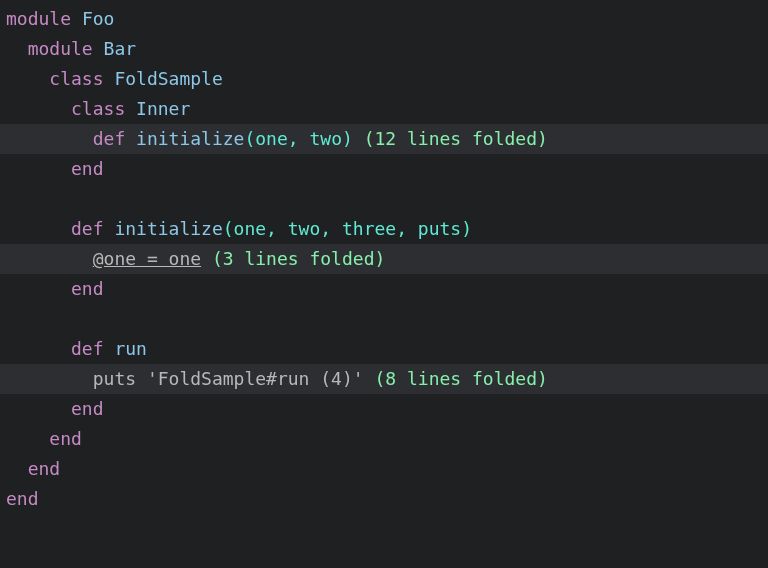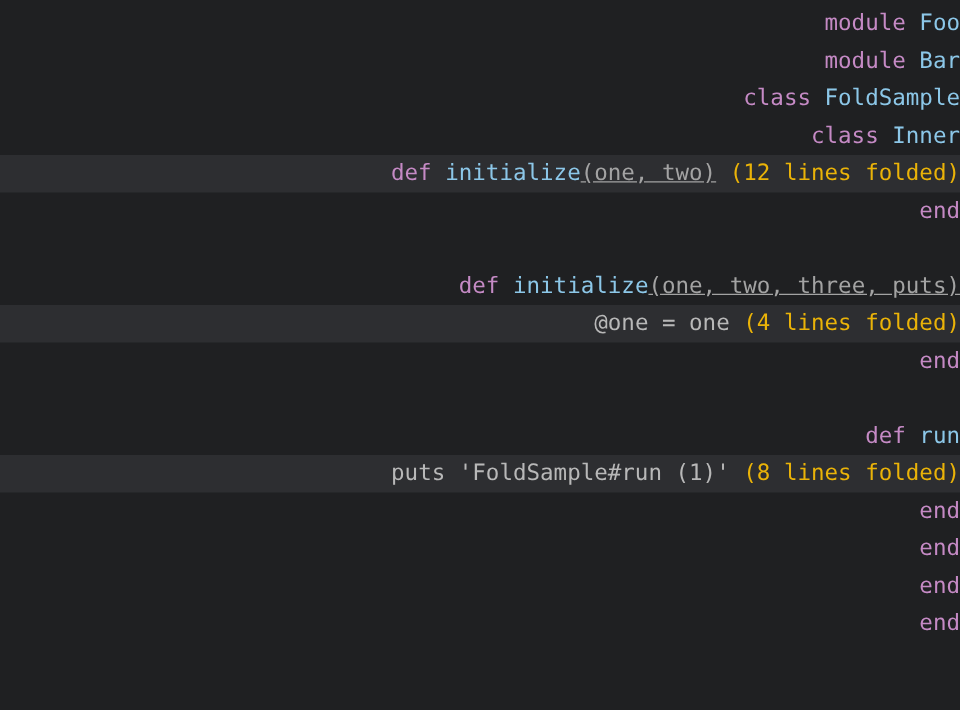--- a/index.html
+++ b/index.html
@@ -1,38 +1,38 @@
 <!DOCTYPE html>
 <html><head>
 <meta charset="utf-8">
 <style>
-  * { margin: 0; padding: 0; box-sizing: border-box; text-align: right; }
+  * { margin: 0; padding: 0; box-sizing: border-box; }
   body {
     background: #1f2022;
     font-family: ui-monospace, "SF Mono", Menlo, Monaco, Consolas, monospace;
     font-size: 18px;
     line-height: 30px;
     color: #d0d0d0;
     width: 768px;
     height: 568px;
     overflow: hidden;
     padding-top: 4px;
   }
   .line {
     white-space: pre;
     padding-left: 6px;
   }
   .folded-line {
     background: #2d2e31;
   }
   .kw { color: #c58ac5; }          
   .name { color: #8cc7e8; }        
-  .punct { color: #a3a3a3; text-decoration: underline; }       
-  .fold { color: #eab308; }        
-  .ivar { color: #b8b8b8; }
+  .punct { color: #5eead4; }       
+  .fold { color: #86efac; }        
+  .ivar { color: #b8b8b8; text-decoration: underline; }
   .str { color: #b8b8b8; }
 </style>
 </head>
 <body>
 
 <div class="line"><span class="kw">module</span> <span class="name">Foo</span></div>
 
 <div class="line">  <span class="kw">module</span> <span class="name">Bar</span></div>
 
 <div class="line">    <span class="kw">class</span> <span class="name">FoldSample</span></div>
@@ -40,29 +40,29 @@
 <div class="line">      <span class="kw">class</span> <span class="name">Inner</span></div>
 
 <div class="line folded-line">        <span class="kw">def</span> <span class="name">initialize</span><span class="punct">(one, two)</span><span class="fold"> (12 lines folded)</span></div>
 
 <div class="line">      <span class="kw">end</span></div>
 
 <div class="line"> </div>
 
 <div class="line">      <span class="kw">def</span> <span class="name">initialize</span><span class="punct">(one, two, three, puts)</span></div>
 
-<div class="line folded-line">        <span class="ivar">@one = one</span><span class="fold"> (4 lines folded)</span></div>
+<div class="line folded-line">        <span class="ivar">@one = one</span><span class="fold"> (3 lines folded)</span></div>
 
 <div class="line">      <span class="kw">end</span></div>
 
 <div class="line"> </div>
 
 <div class="line">      <span class="kw">def</span> <span class="name">run</span></div>
 
-<div class="line folded-line">        <span class="str">puts 'FoldSample#run (1)'</span><span class="fold"> (8 lines folded)</span></div>
+<div class="line folded-line">        <span class="str">puts 'FoldSample#run (4)'</span><span class="fold"> (8 lines folded)</span></div>
 
 <div class="line">      <span class="kw">end</span></div>
 
 <div class="line">    <span class="kw">end</span></div>
 
 <div class="line">  <span class="kw">end</span></div>
 
 <div class="line"><span class="kw">end</span></div>
 
 </body></html>

